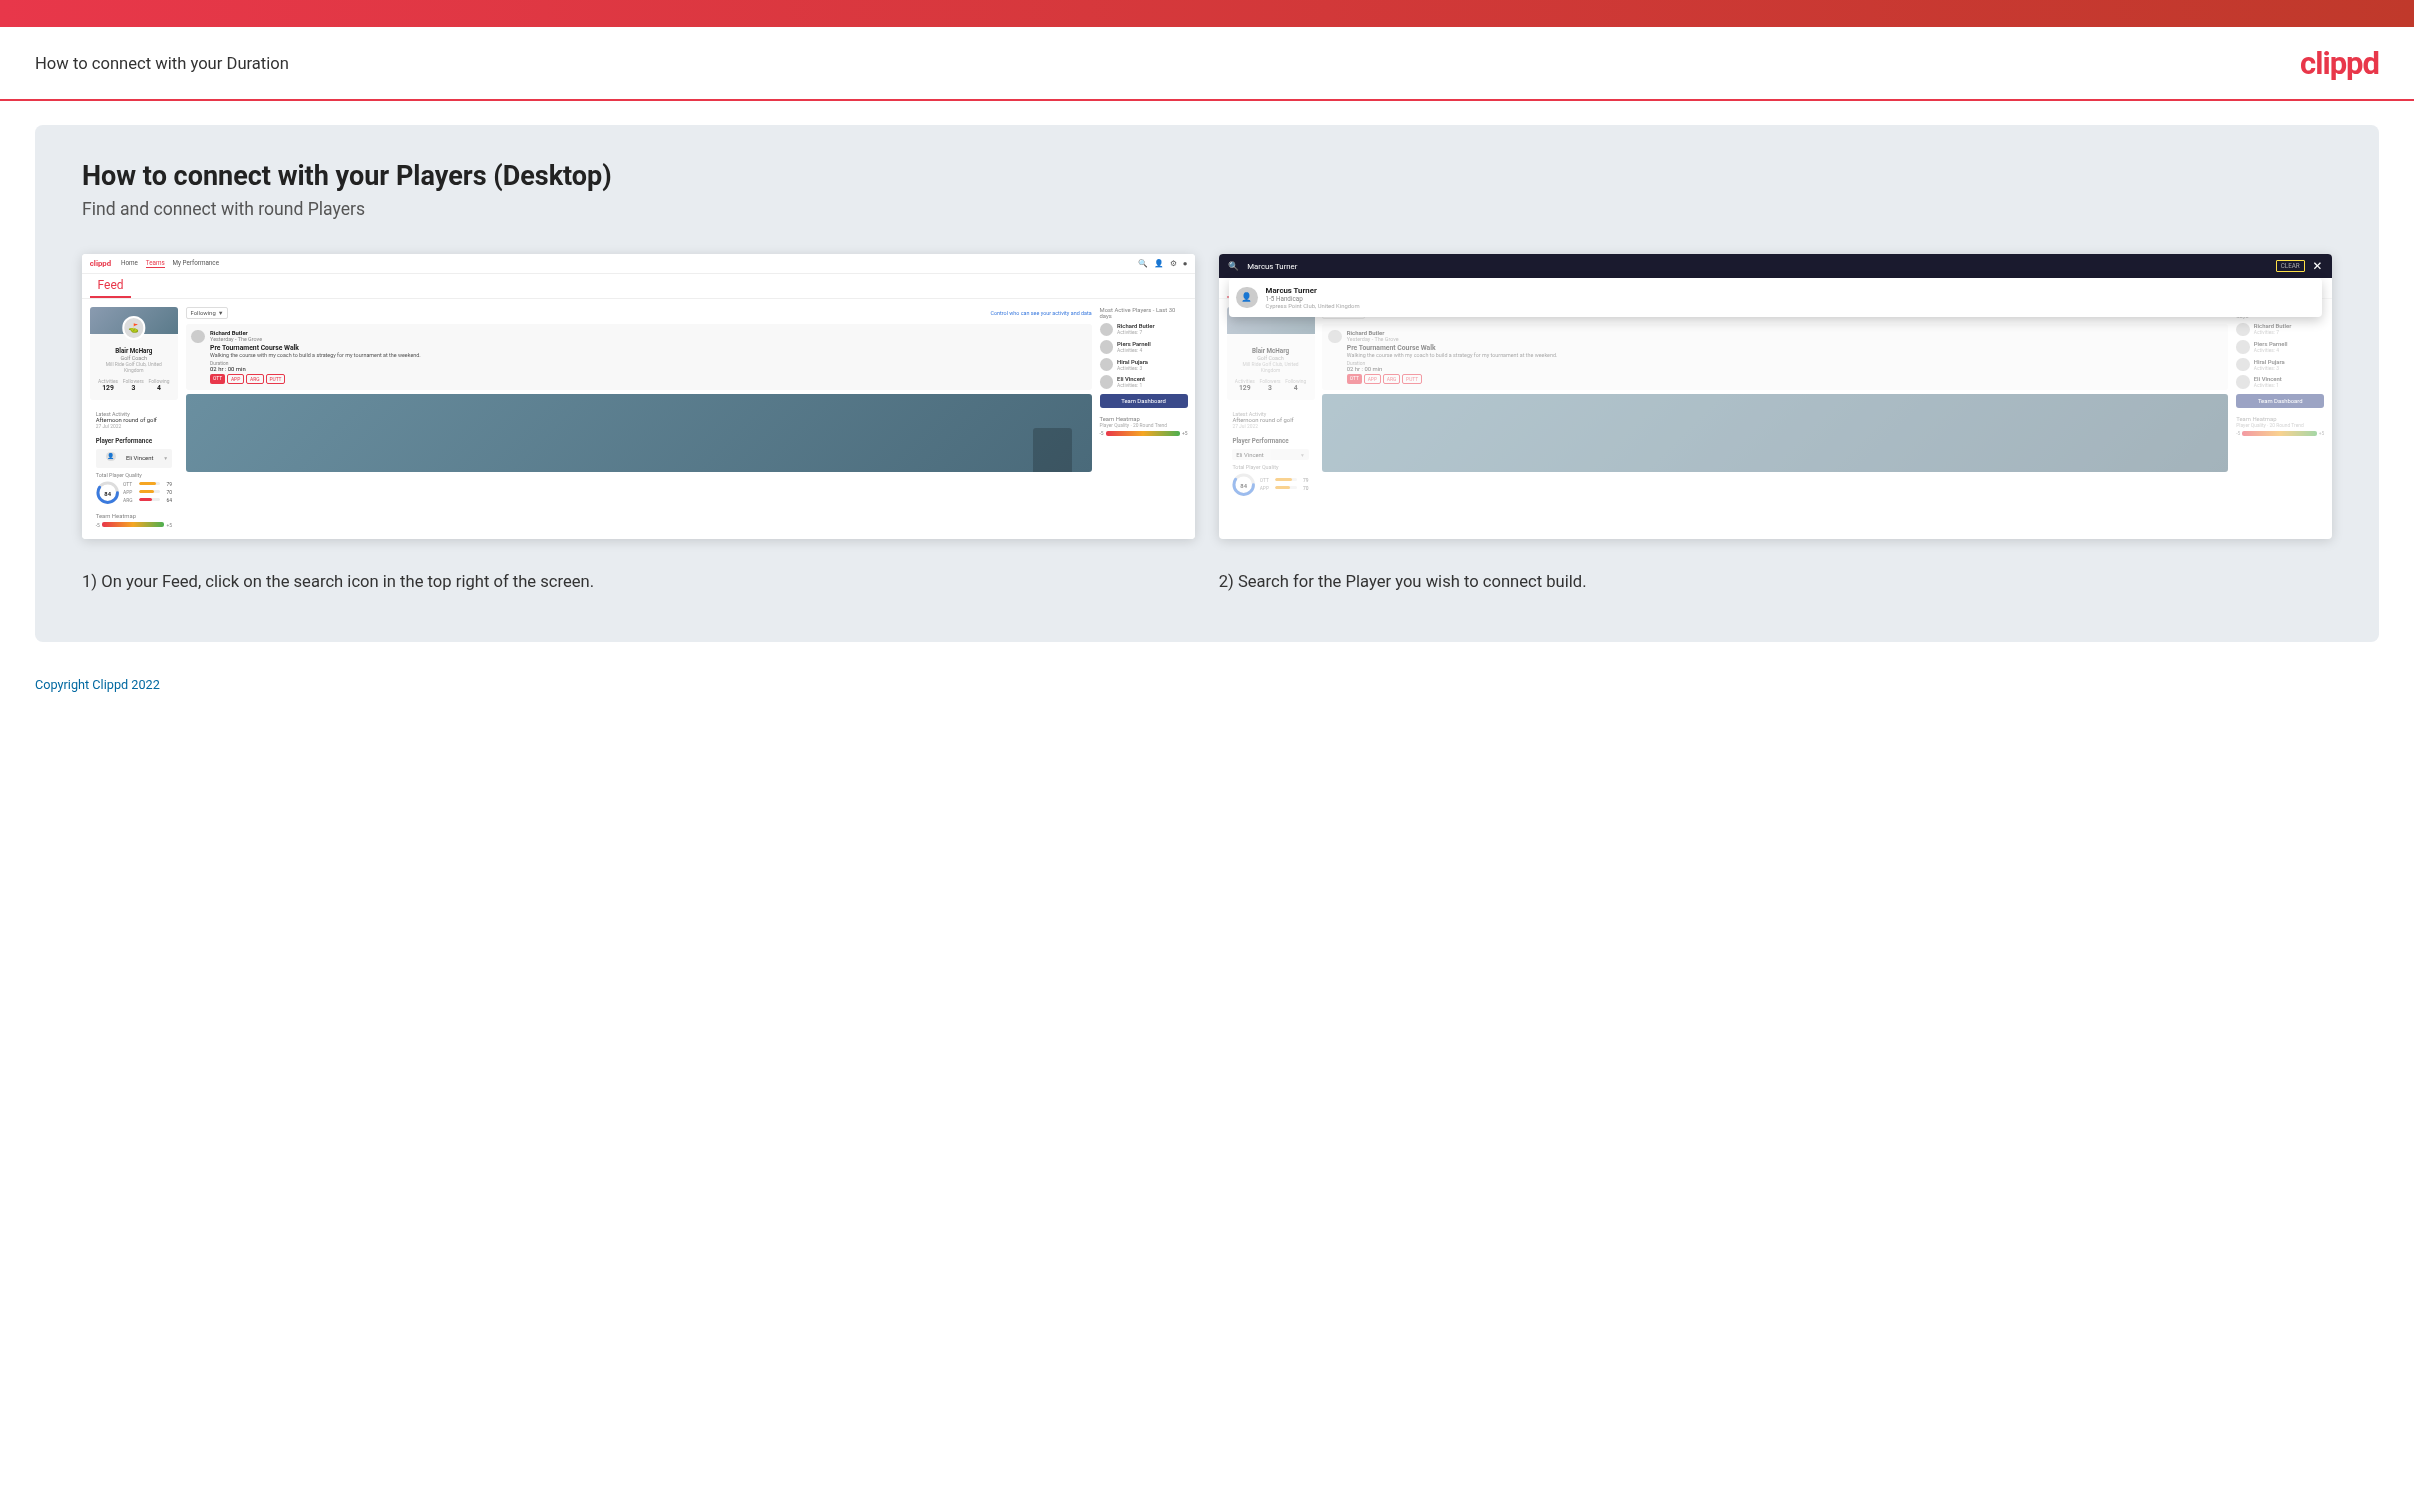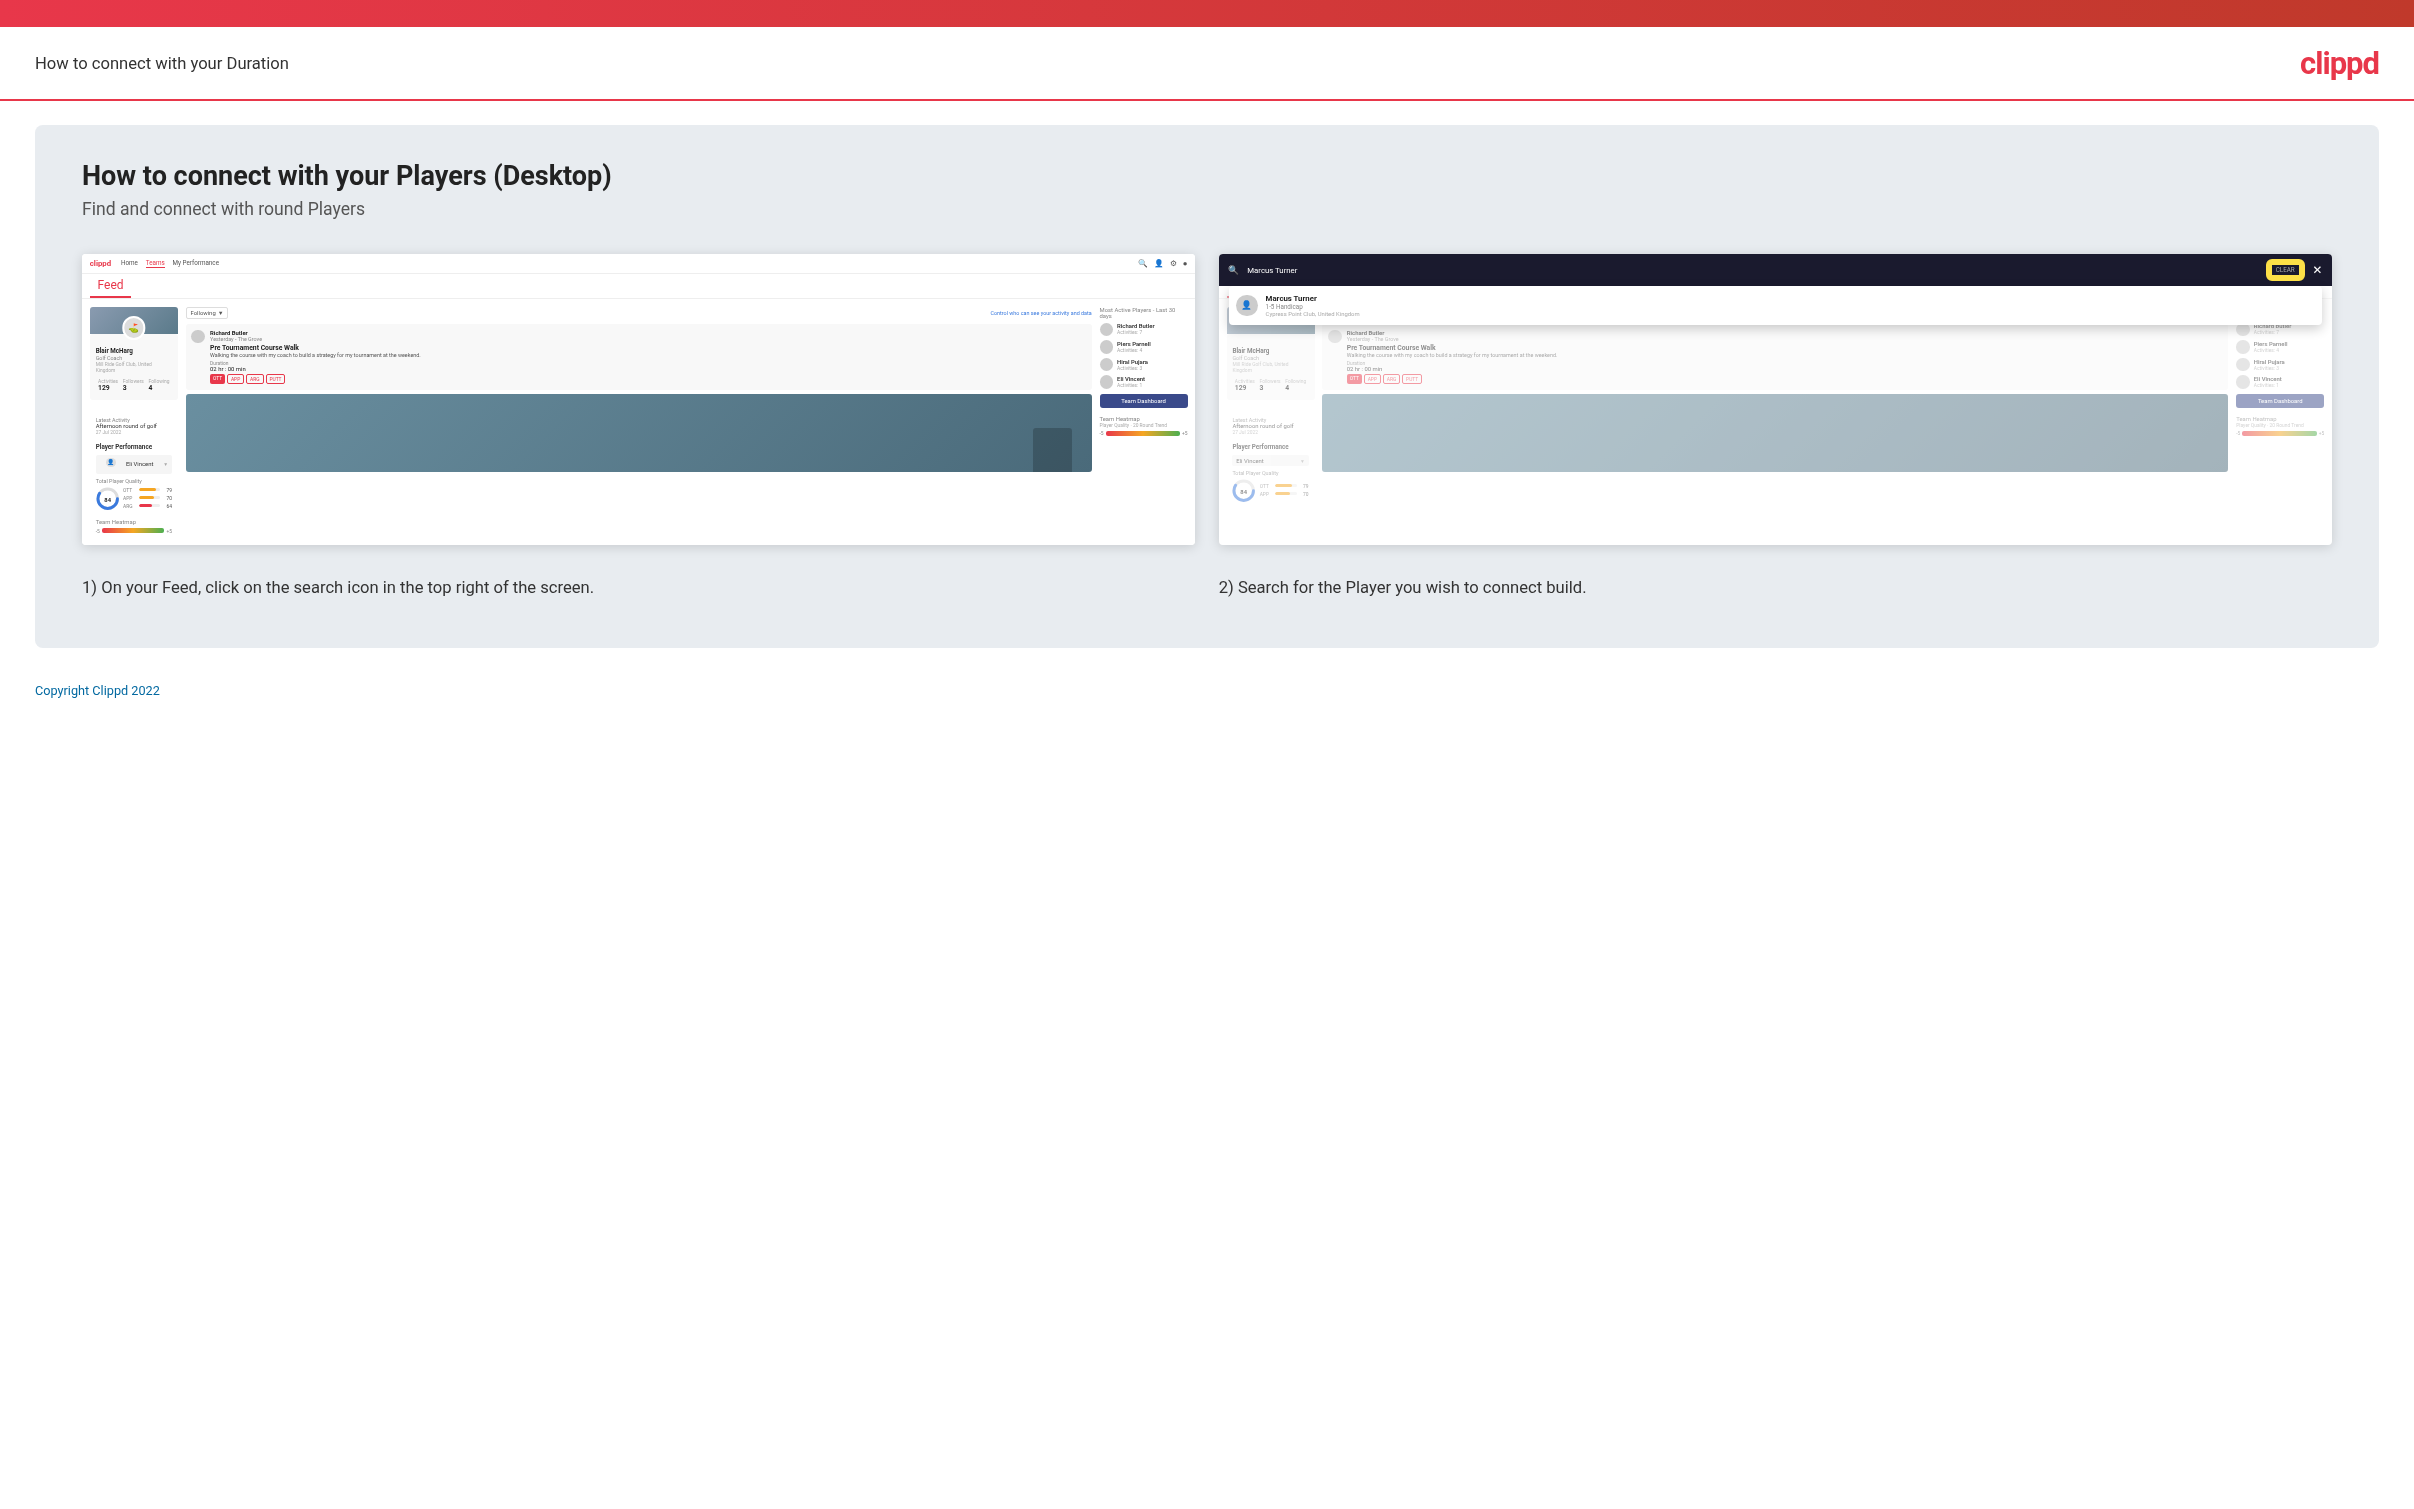--- a/index.html
+++ b/index.html
@@ -137,21 +137,22 @@
 
     .mini-right {
       width: 88px;
     }
 
     
     .mini-profile-card {
       background: #f8f8f8;
       border-radius: 2.9px;
       padding: 7.8px 5.9px;
-      margin-bottom: 13px;
+      text-align: center;
+      margin-bottom: 7px;
     }
 
     .mini-avatar-circle {
       width: 23.4px;
       height: 23.4px;
       border-radius: 50%;
       background: #ddd;
       margin: 0 auto 3.9px;
       display: flex;
       align-items: center;
@@ -779,21 +780,21 @@
               </div>
             </div>
           </div>
         </div>
 
         <div style="position:absolute; top:0; left:0; right:0; z-index:10;">
 
           <div style="background:#1a1a2e; display:flex; align-items:center; padding:4.9px 9.8px; gap:7.8px;">
             <span style="color:#888; font-size:8.8px;">🔍</span>
             <span style="flex:1; color:#fff; font-size:7.8px;">Marcus Turner</span>
-            <span style="font-size:6.3px; color:#aaa; border:6px solid #fde047; padding:1px 3.9px; border-radius:6px;">CLEAR</span>
+            <span style="font-size:6.3px; color:#aaa; border:1px solid #fde047; padding:1px 3.9px; border-radius:1px;">CLEAR</span>
             <span style="font-size:11.7px; color:#fff; cursor:pointer;">✕</span>
           </div>
 
           <div style="background:#fff; margin:0 9.8px; border-radius:3.9px; padding:7.8px; display:flex; align-items:center; gap:7.8px; box-shadow:0 3.9px 11.7px rgba(0,0,0,0.2);">
             <div style="width:21.5px;height:21.5px;border-radius:50%;background:#ccc;flex-shrink:0;display:flex;align-items:center;justify-content:center;font-size:8.8px;color:#888;">👤</div>
             <div>
               <div style="font-size:7.8px;font-weight:700;color:#222;">Marcus Turner</div>
               <div style="font-size:6.3px;color:#888;">1-5 Handicap</div>
               <div style="font-size:5.9px;color:#aaa;">Cypress Point Club, United Kingdom</div>
             </div>

